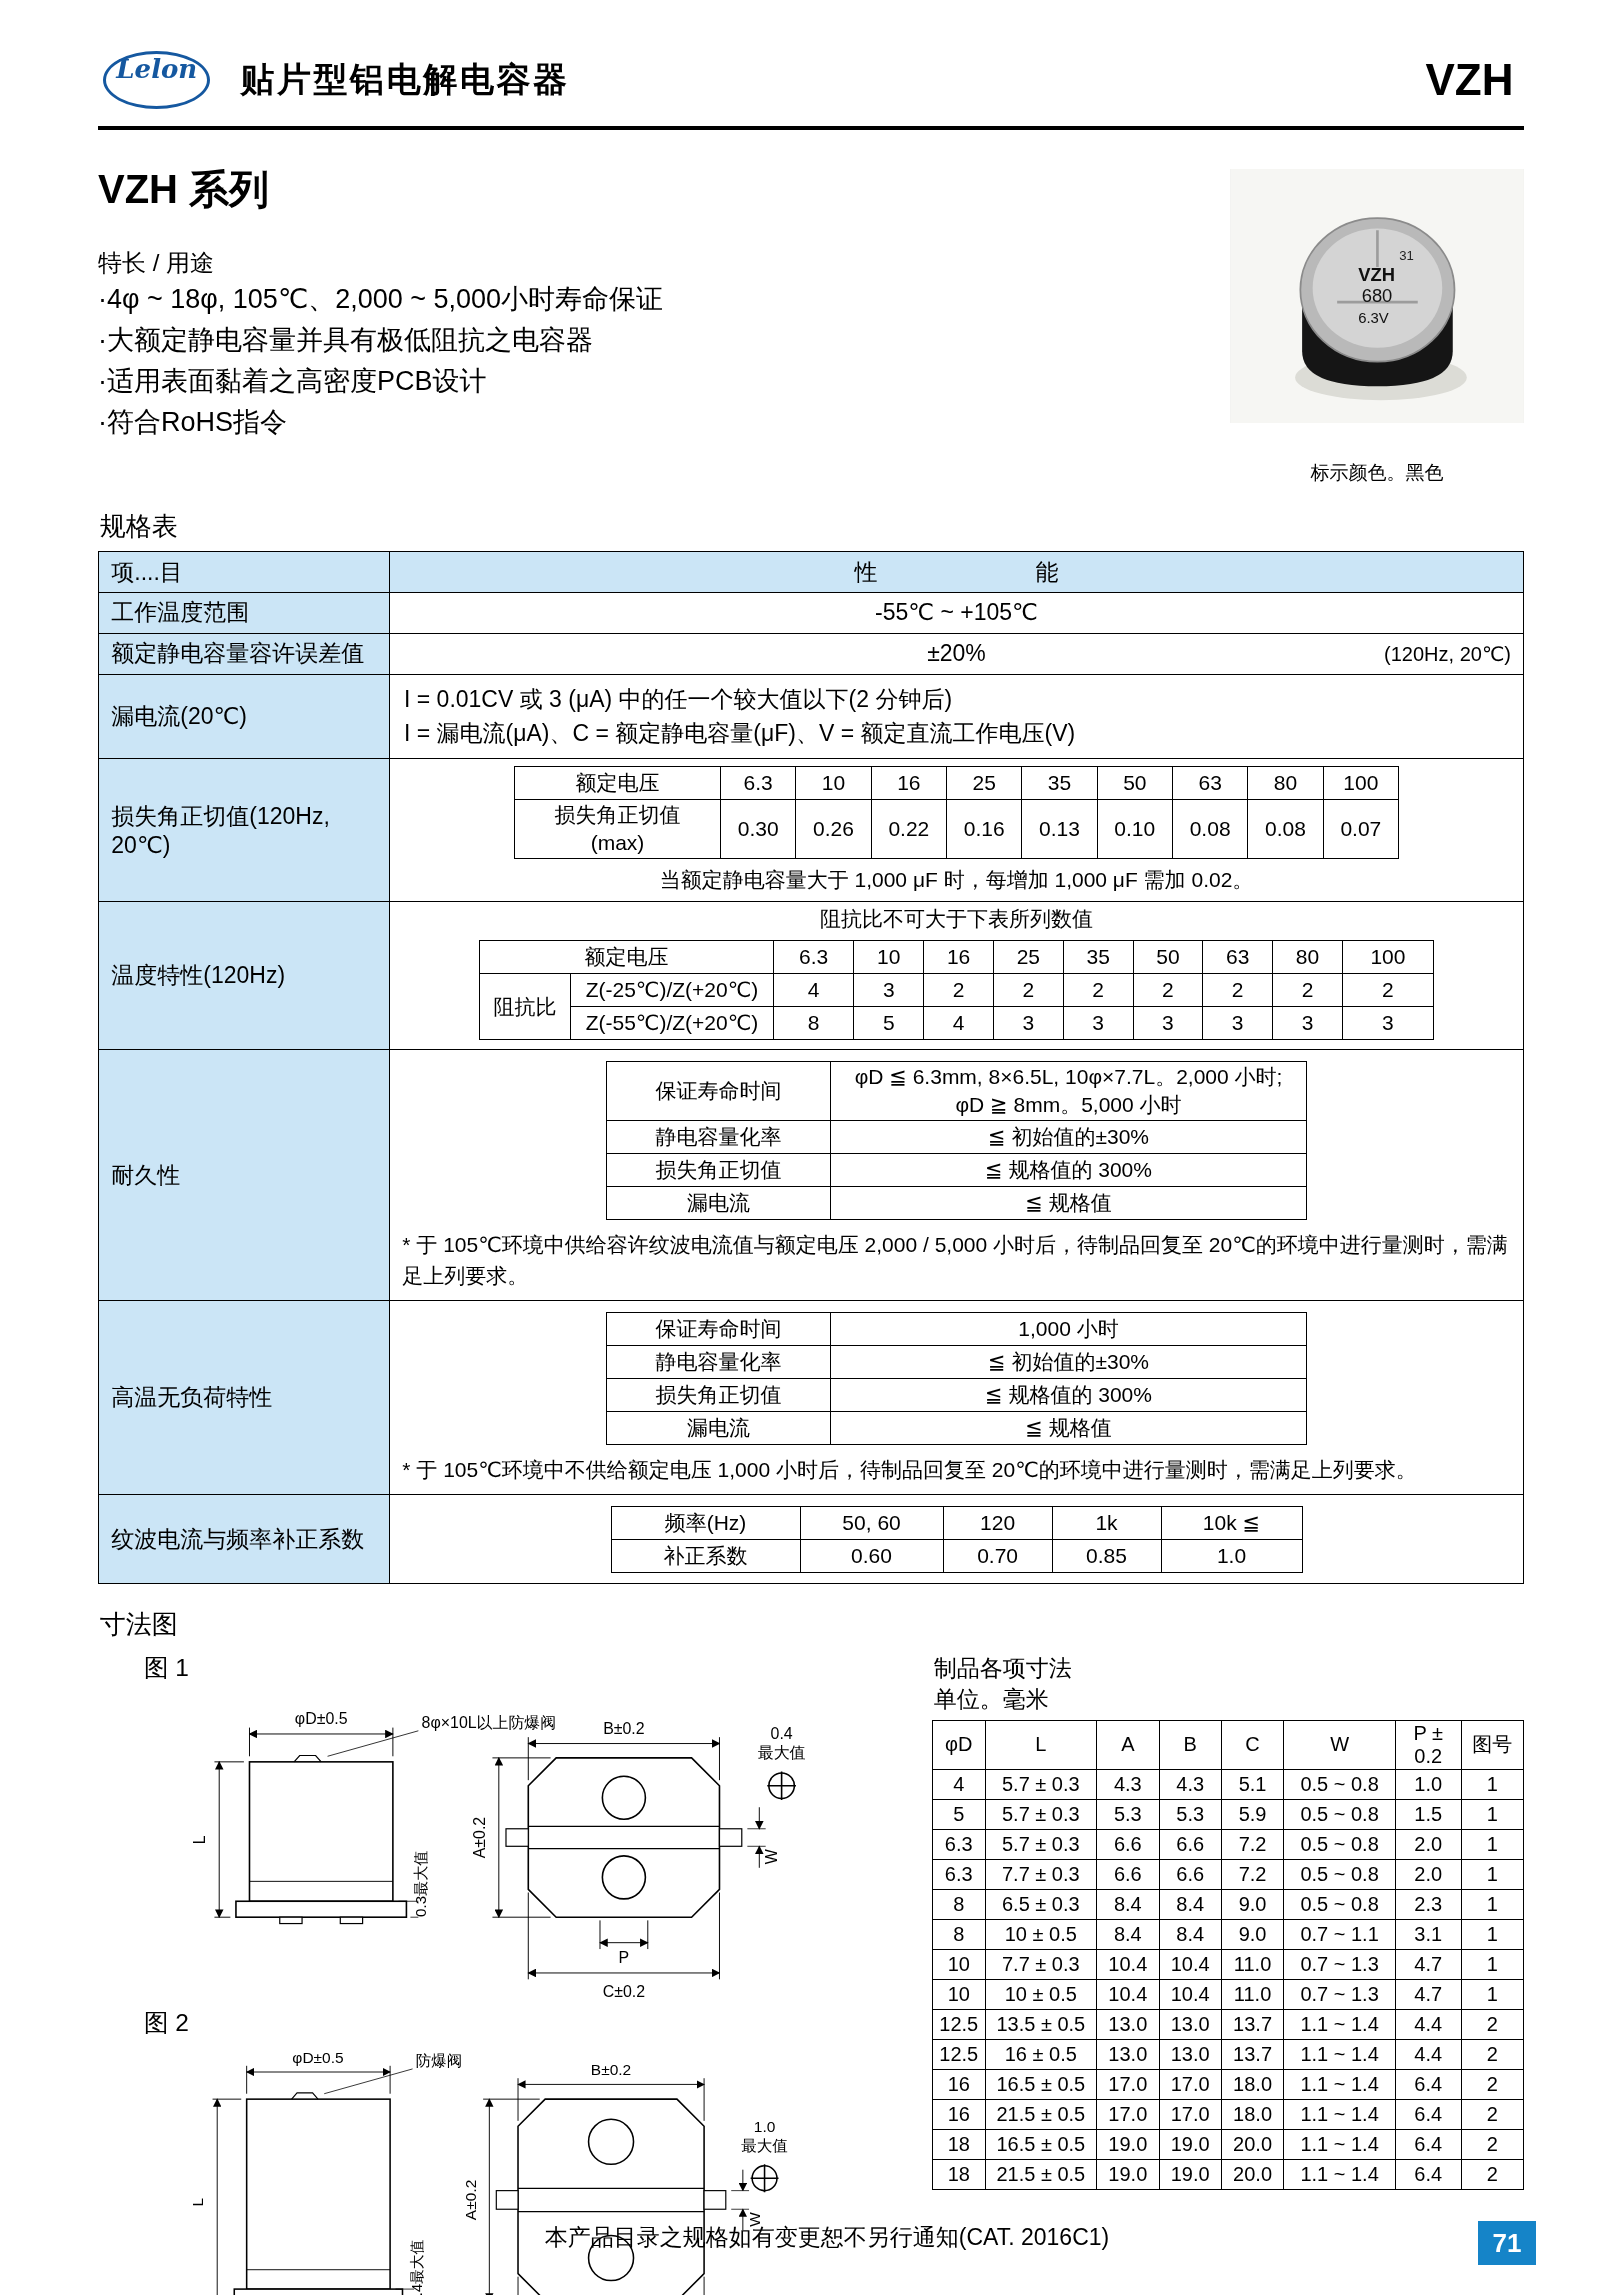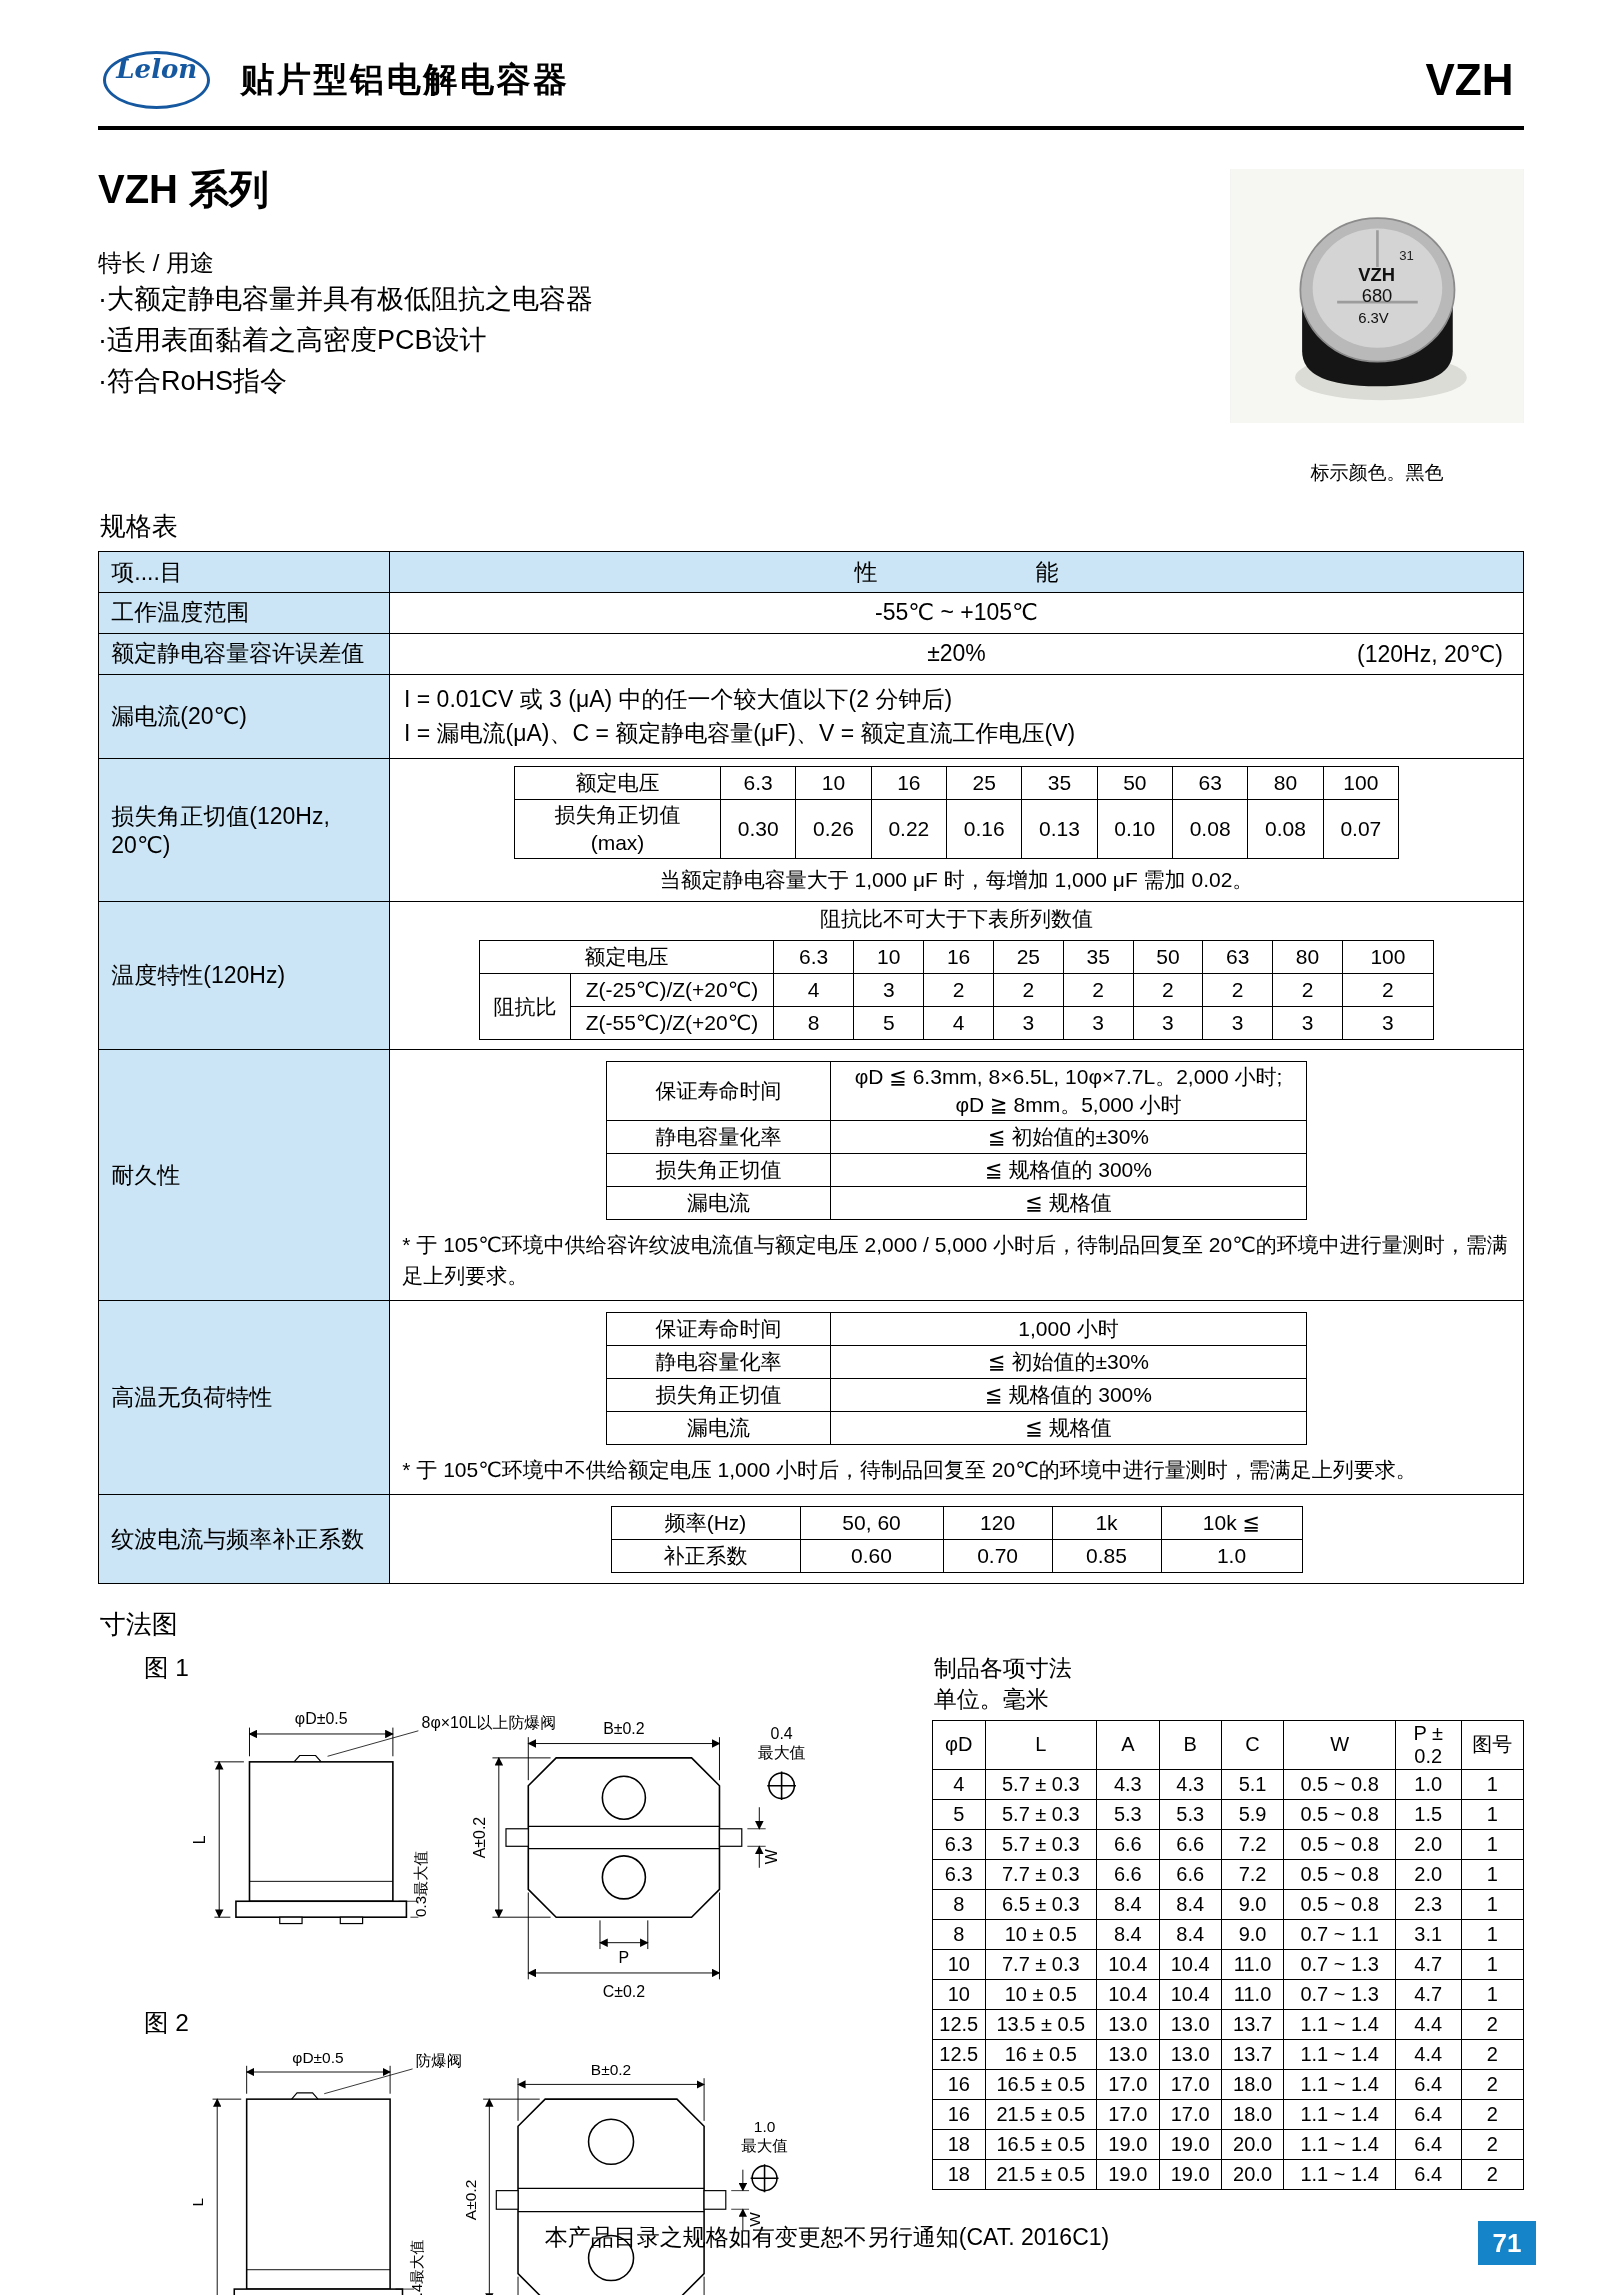--- a/index.html
+++ b/index.html
@@ -34,21 +34,21 @@
   
   .section-label { font-size:26px; margin:23px 0 7px 1.8px; }
   table { border-collapse:collapse; }
   .spec-table { width:100%; table-layout:fixed; }
   .spec-table > tbody > tr > td { border:1.8px solid #000; font-size:23px; vertical-align:middle; }
   .spec-table .lbl { background:#cbe5f6; padding:4.4px 12.3px; width:291px; }
   .hdr-row td { background:#cbe5f6; height:39px; }
   .perf-wrap { display:flex; justify-content:center; gap:158px; }
   .cell-center { text-align:center; height:37px; }
   .pos-rel { position:relative; }
-  .cond { position:absolute; right:20px; top:50%; transform:translateY(-50%); font-size:23px; }
+  .cond { position:absolute; right:12px; top:50%; transform:translateY(-50%); font-size:20px; }
   .cell-left { padding:7px 14px; line-height:1.5; font-size:23px; }
 
   .inner td { border:1.8px solid #000; text-align:center; font-size:21px; padding:1.8px 7px; height:33px; }
   .inner .k { font-size:21px; }
   .td-table { width:885px; margin:7px auto 7px auto; }
   .td-table .k { width:206px; }
   .z-table { width:955px; margin:0 auto 8.8px auto; }
   .z-table .rk { width:91px; }
   .z-table .k2 { width:203px; }
   .kv-table { width:701px; margin:10.5px auto 7px auto; }
@@ -90,20 +90,21 @@
         <span>Lelon</span>
       </div>
       <div class="doc-title">贴片型铝电解电容器</div>
       <div class="series-code">VZH</div>
     </div>
 
     <div class="intro">
       <div class="intro-left">
         <div class="series-title">VZH 系列</div>
         <div class="features-heading">特长 / 用途</div>
+        <div class="feature">·4φ ~ 18φ, 105℃、2,000 ~ 5,000小时寿命保证</div>
         <div class="feature">·大额定静电容量并具有极低阻抗之电容器</div>
         <div class="feature">·适用表面黏着之高密度PCB设计</div>
         <div class="feature">·符合RoHS指令</div>
       </div>
       <div class="photo-wrap">
         <div class="photo-box">
           <svg width="294" height="254" viewBox="0 0 335 290">
             <rect x="0" y="0" width="335" height="290" fill="#f6f6f3"></rect>
             <ellipse cx="172" cy="238" rx="98" ry="26" fill="#dcdcd6"></ellipse>
             <path d="M82,140 L82,208 Q82,248 168,248 Q254,248 254,208 L254,140 Z" fill="#151515"></path>

